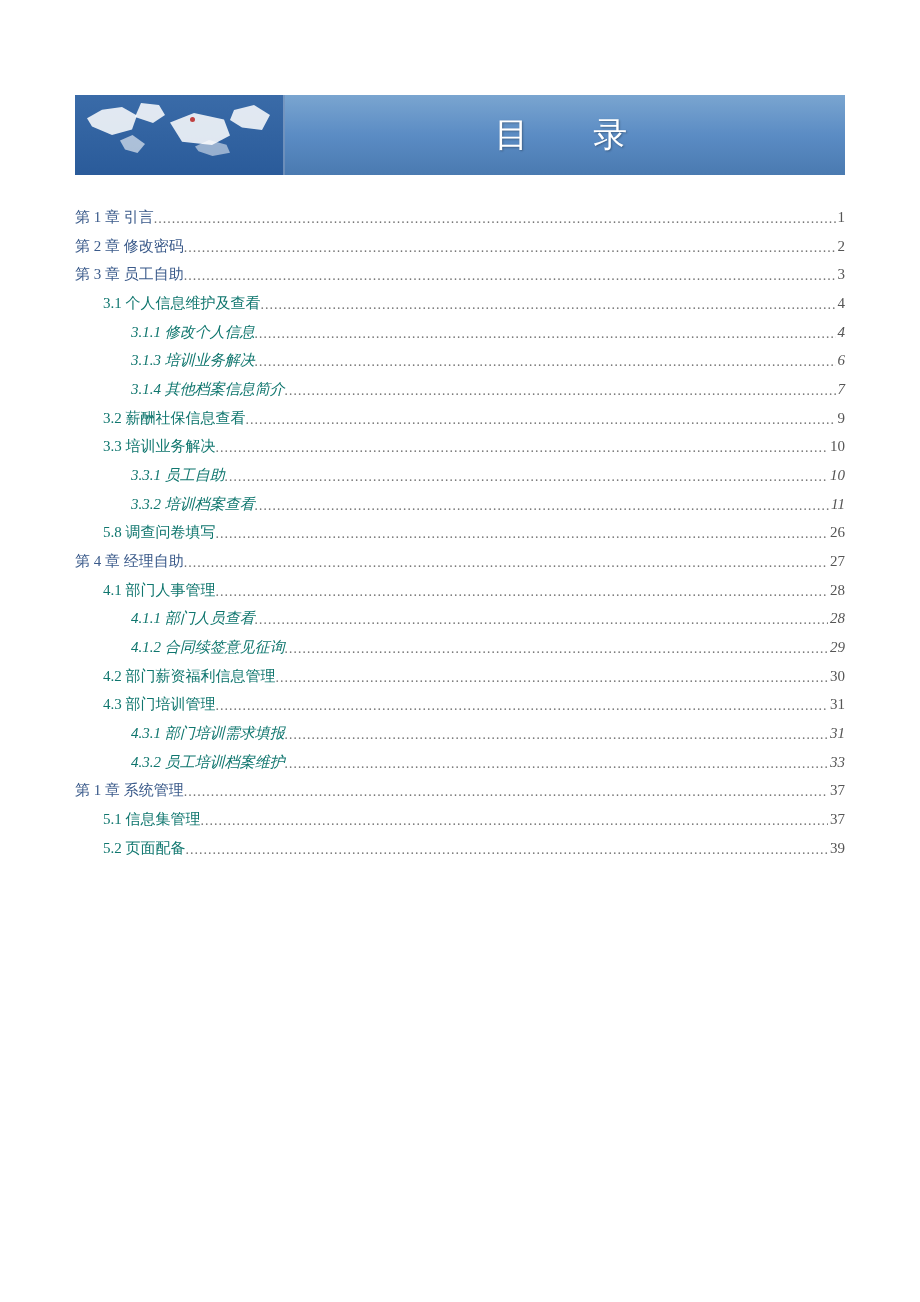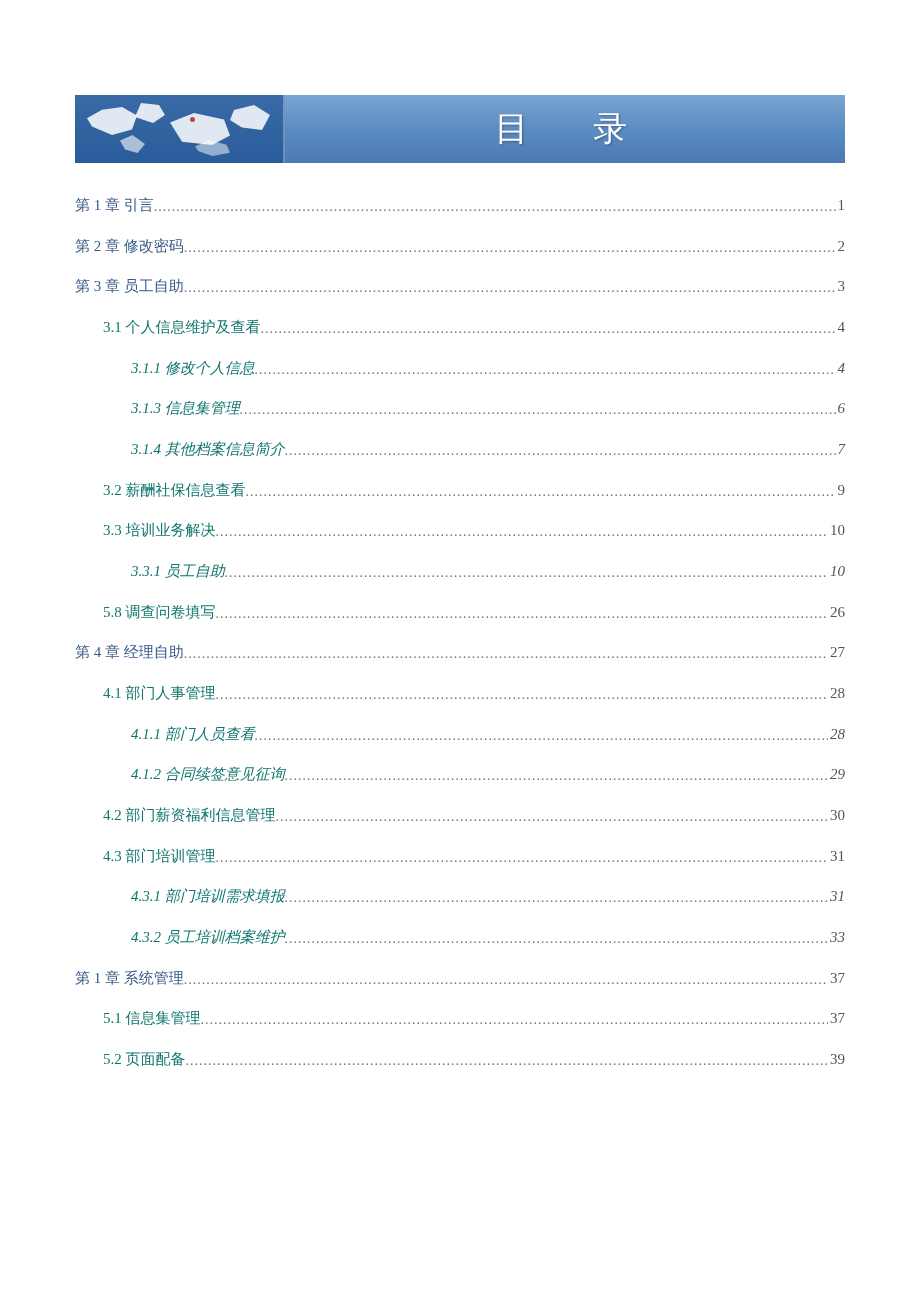--- a/index.html
+++ b/index.html
@@ -9,21 +9,21 @@
       background: #fff;
       font-family: "SimSun", "宋体", serif;
       font-size: 15px;
       color: #333;
       position: relative;
     }
     .page {
       padding: 95px 75px 0 75px;
     }
     .banner {
-      height: 68px;
+      height: 80px;
       background: linear-gradient(to bottom, #7aa5d0 0%, #5b8cc4 50%, #4a7ab0 100%);
       position: relative;
       display: flex;
       align-items: center;
       margin-bottom: 30px;
       overflow: hidden;
     }
     .banner-graphic {
       width: 210px;
       height: 100%;
@@ -48,21 +48,21 @@
       color: #fff;
       font-size: 34px;
       letter-spacing: 28px;
       font-family: "SimSun", serif;
       text-shadow: 1px 1px 2px rgba(0,0,0,0.3);
       padding-left: 20px;
     }
     .toc {
       display: flex;
       flex-direction: column;
-      gap: 16px;
+      gap: 4px;
     }
     .toc-row {
       display: flex;
       align-items: baseline;
       white-space: nowrap;
       line-height: 1.62;
       font-size: 15px;
     }
     .toc-label {
       flex: 0 0 auto;
@@ -132,21 +132,21 @@
         <span class="toc-label">3.1 个人信息维护及查看</span>
         <span class="leader"></span>
         <span class="pagenum">4</span>
       </div>
       <div class="toc-row lvl2">
         <span class="toc-label">3.1.1 修改个人信息</span>
         <span class="leader"></span>
         <span class="pagenum">4</span>
       </div>
       <div class="toc-row lvl2">
-        <span class="toc-label">3.1.3 信息集管理</span>
+        <span class="toc-label">3.1.3 培训业务解决</span>
         <span class="leader"></span>
         <span class="pagenum">6</span>
       </div>
       <div class="toc-row lvl2">
         <span class="toc-label">3.1.4 其他档案信息简介</span>
         <span class="leader"></span>
         <span class="pagenum">7</span>
       </div>
       <div class="toc-row lvl1">
         <span class="toc-label">3.2 薪酬社保信息查看</span>
@@ -156,20 +156,25 @@
       <div class="toc-row lvl1">
         <span class="toc-label">3.3 培训业务解决</span>
         <span class="leader"></span>
         <span class="pagenum">10</span>
       </div>
       <div class="toc-row lvl2">
         <span class="toc-label">3.3.1  员工自助 </span>
         <span class="leader"></span>
         <span class="pagenum">10</span>
       </div>
+      <div class="toc-row lvl2">
+        <span class="toc-label">3.3.2  培训档案查看 </span>
+        <span class="leader"></span>
+        <span class="pagenum">11</span>
+      </div>
       <div class="toc-row lvl1">
         <span class="toc-label">5.8 调查问卷填写</span>
         <span class="leader"></span>
         <span class="pagenum">26</span>
       </div>
       <div class="toc-row lvl0">
         <span class="toc-label chapter-label">第 4 章  经理自助</span>
         <span class="leader"></span>
         <span class="pagenum">27</span>
       </div>

